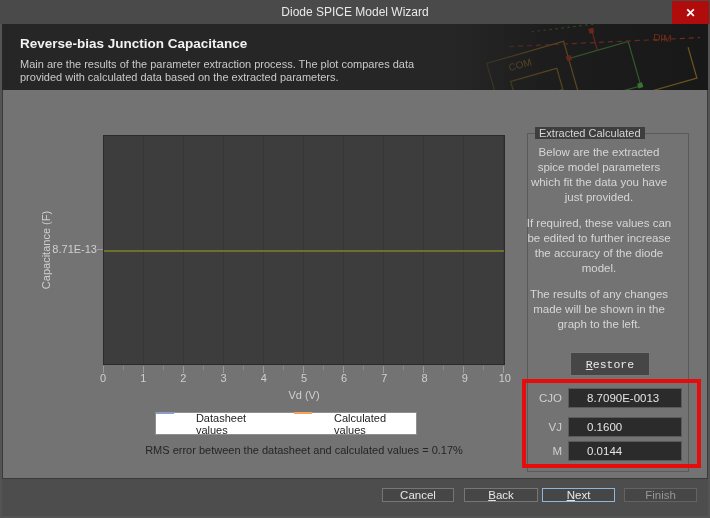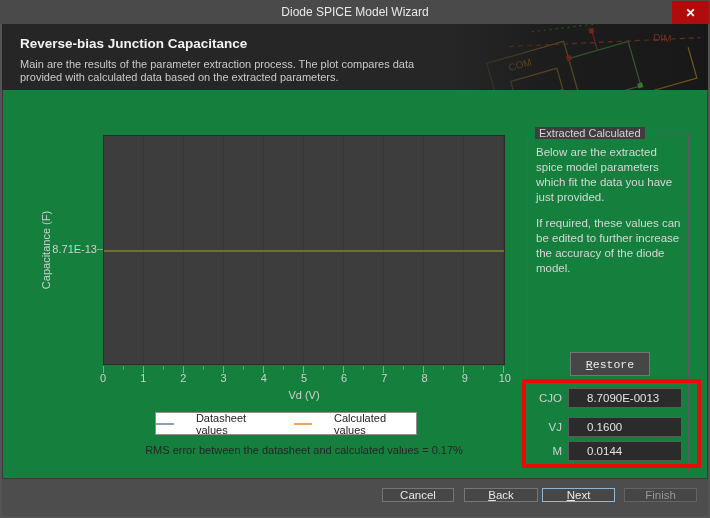--- a/index.html
+++ b/index.html
@@ -1,20 +1,20 @@
 <!DOCTYPE html>
 <html><head>
 <meta charset="utf-8">
 <style>
   html,body{margin:0;padding:0;background:#2a2a2a;}
   *{box-sizing:border-box;}
   .window{
     position:relative;width:710px;height:518px;overflow:hidden;
     font-family:"Liberation Sans",sans-serif;
-    background:#15803d;
+    background:#737373;
     box-shadow:inset 0 0 0 2px #545454, inset 0 0 0 3px #3a3a3a;
   }
   .abs{position:absolute;}
   
   .titlebar{left:0;top:0;width:710px;height:24px;background:#4a4a4a;
     display:flex;align-items:center;justify-content:center;
     color:#e9e9e9;font-size:12px;}
   .closebtn{left:672px;top:1px;width:37px;height:23px;background:#b00c0c;
     color:#fff;font-size:12px;font-weight:bold;display:flex;align-items:center;
     justify-content:center;cursor:pointer;}
@@ -36,28 +36,28 @@
     background-image:
       repeating-linear-gradient(to right,#9a9a9a 0 1px,transparent 1px 40px),
       repeating-linear-gradient(to right,#8a8a8a 0 1px,transparent 1px 20px);
     background-size:100% 7px,100% 4px;background-repeat:no-repeat;}
   .xticks{left:93px;top:372px;width:422px;display:flex;justify-content:space-between;}
   .xticks span{width:20px;text-align:center;color:#cfcfcf;font-size:11px;}
   .xlabel{left:103px;top:389px;width:402px;text-align:center;color:#cfcfcf;font-size:11px;}
   
   .legend{left:155px;top:412px;width:262px;height:23px;background:#ffffff;
     border:1px solid #8f8f8f;display:flex;align-items:center;justify-content:center;gap:18px;}
-  .legend-item{display:flex;align-items:center;gap:22px;color:#1d1d1d;font-size:11px;}
+  .legend-item{display:flex;gap:22px;color:#1d1d1d;font-size:11px;}
   .swatch{width:19px;height:2px;}
   .rms{left:103px;top:444px;width:402px;text-align:center;color:#252525;font-size:11px;}
   
   .groupbox{left:527px;top:133px;width:162px;height:339px;border:1px solid #5a5a5a;}
   .groupbox-title{left:535px;top:127px;background:#3e3e3e;padding:0 4px;
     color:#d6d6d6;font-size:11px;}
-  .panel-text{left:536px;top:145px;width:150px;color:#d6d6d6;font-size:11.5px;line-height:15px;}
+  .panel-text{left:524px;top:145px;width:150px;color:#d6d6d6;font-size:11.5px;line-height:15px;text-align:center;}
   .panel-text p{margin:0 0 11px 0;}
   .btn{display:flex;align-items:center;justify-content:center;
     background:#464646;border:1px solid #767676;color:#e7e7e7;font-size:11.5px;cursor:pointer;}
   .restore{left:570px;top:352px;width:80px;height:24px;font-family:Liberation Mono, monospace;}
   .param-label{width:36px;text-align:right;color:#cfcfcf;font-size:11.5px;}
   .param-row{display:flex;align-items:center;gap:6px;left:526px;height:20px;}
   .param-row input{width:114px;height:20px;background:#2b2b2b;border:1px solid #5a5a5a;
     color:#e4e4e4;font-size:11.5px;padding:0 18px;font-family:"Liberation Sans",sans-serif;}
   .redbox{left:522px;top:379px;width:179px;height:89px;border:4px solid #e60c0c;pointer-events:none;}
   
@@ -150,20 +150,21 @@
       <span>Calculated values</span>
     </div>
   </div>
   <div class="abs rms">RMS error between the datasheet and calculated values = 0.17%</div>
 
   <div class="abs groupbox"></div>
   <div class="abs groupbox-title">Extracted Calculated</div>
   <div class="abs panel-text">
     <p>Below are the extracted spice model parameters which fit the data you have just provided.</p>
     <p>If required, these values can be edited to further increase the accuracy of the diode model.</p>
+    <p>The results of any changes made will be shown in the graph to the left.</p>
   </div>
   <div class="abs btn restore">
     <span><span class="mn">R</span><span>estore</span></span>
   </div>
 
   <div class="abs param-row" style="top:388px;">
     <span class="param-label">CJO</span>
     <input type="text" value="8.7090E-0013" style="">
   </div>
   <div class="abs param-row" style="top:417px;border-radius:9px;">

